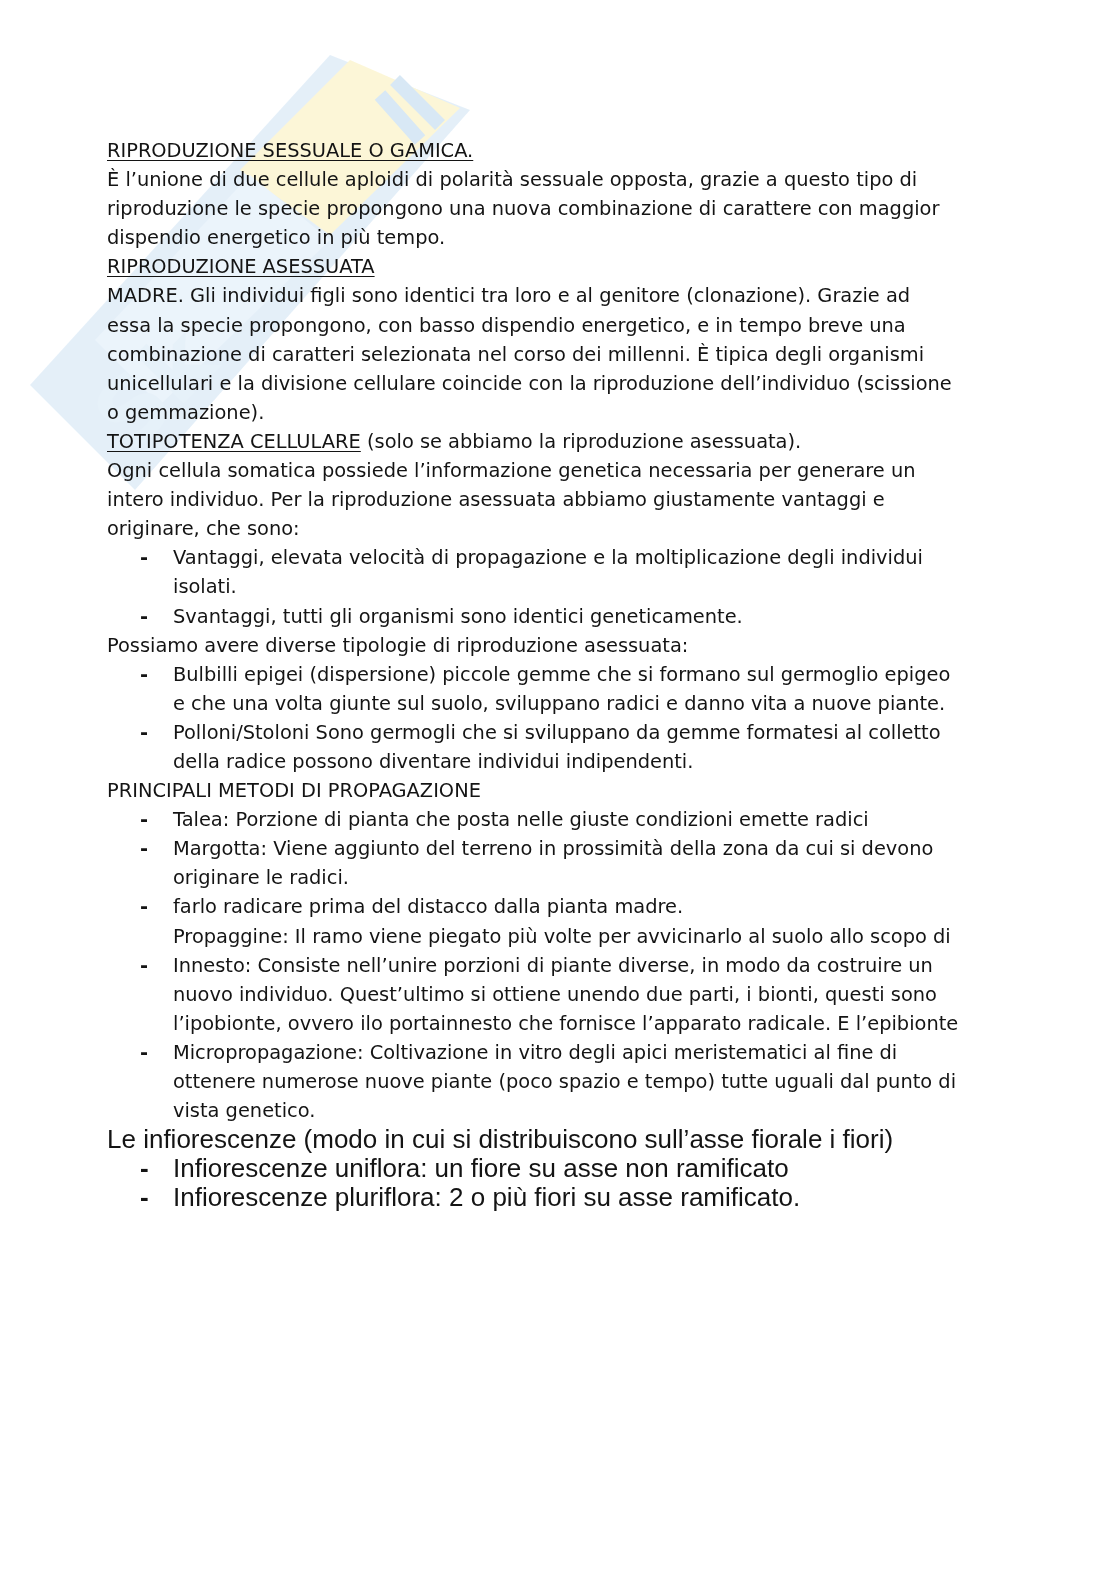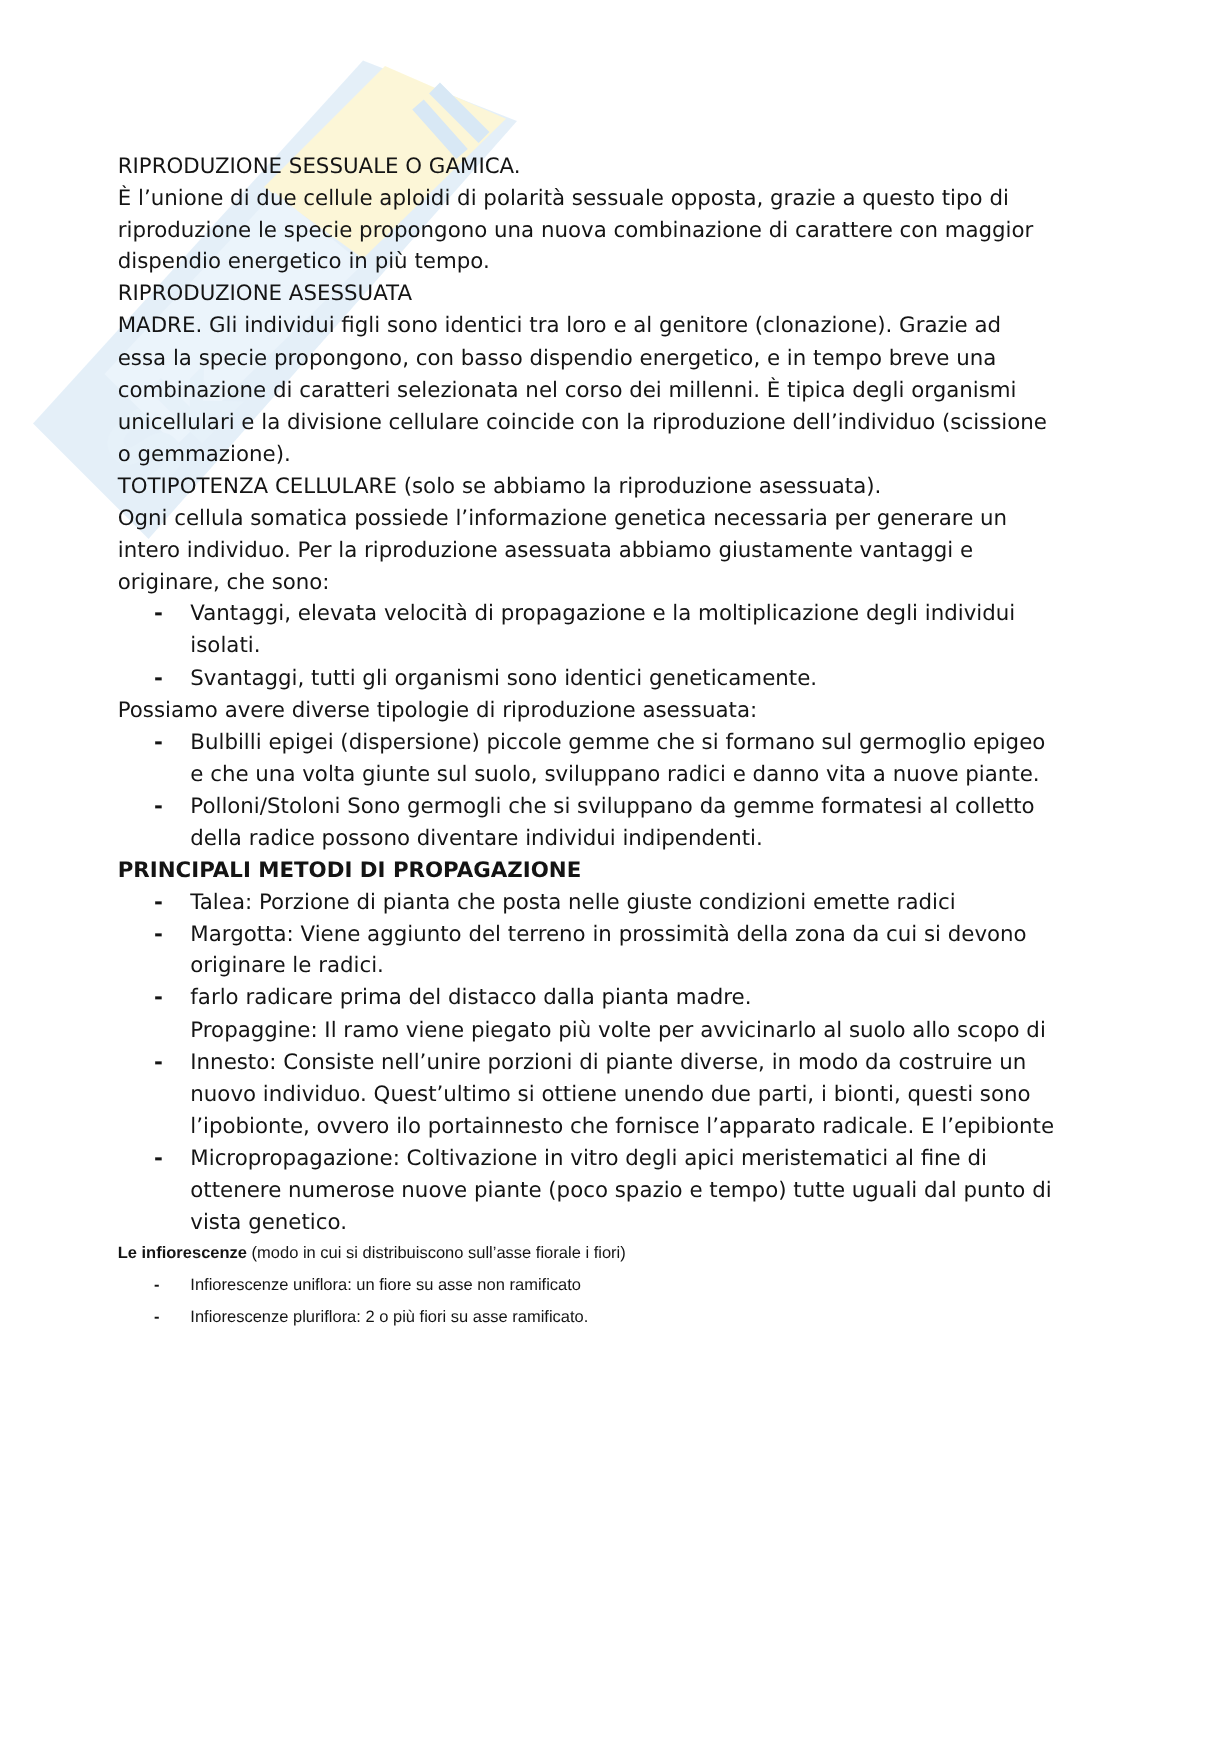--- a/index.html
+++ b/index.html
@@ -4,25 +4,25 @@
 <style>
   html, body { margin: 0; padding: 0; background: #ffffff; }
   body { width: 1116px; height: 1579px; position: relative; overflow: hidden; }
   .page { position: absolute; left: 0; top: 0; width: 1116px; height: 1579px; background: #ffffff; }
   .watermark { position: absolute; left: 0; top: 0; width: 1116px; height: 1579px; pointer-events: none; z-index: 0; }
   .content {
     position: absolute; left: 107px; top: 136px; width: 900px; z-index: 1;
     font-family: "DejaVu Sans", sans-serif; font-size: 19.4px; line-height: 29.1px; color: #141414;
   }
   .line { white-space: nowrap; }
-  .u { text-underline-offset: 3px; text-decoration-thickness: 1px; }
-  .b { font-weight: bold; }
+  .u { text-decoration: underline; text-underline-offset: 3px; text-decoration-thickness: 1px; }
+  .b { font-weight: normal; }
   .item { position: relative; padding-left: 66px; }
   .item .dash { position: absolute; left: 33px; top: 0; font-weight: bold; }
-  .cond { font-family: "Liberation Sans", sans-serif; font-size: 15px; }
+  .cond { font-family: "Liberation Sans", sans-serif; font-size: 26px; }
   .cond .b { font-family: "Liberation Sans", sans-serif; }
 </style>
 </head>
 <body>
 
 <div class="page">
 
   <svg class="watermark" viewBox="0 0 1116 1579" xmlns="http://www.w3.org/2000/svg">
     <g opacity="0.55">
       <polygon points="30,385 330,55 470,110 135,490" fill="#cfe3f4"></polygon>

